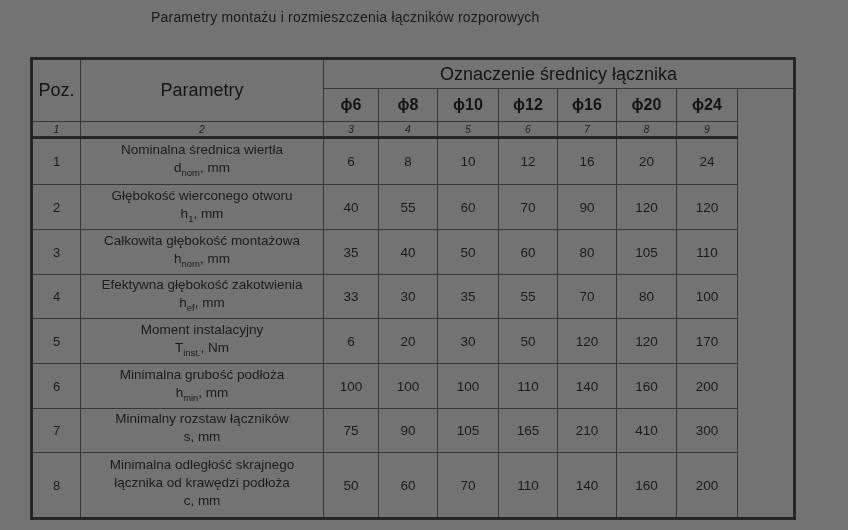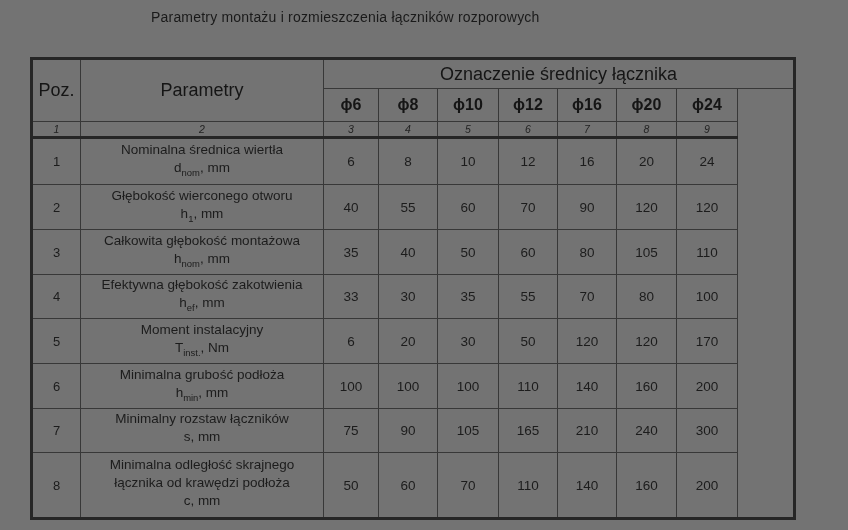--- a/index.html
+++ b/index.html
@@ -243,21 +243,21 @@
       <td class="pn">
         <div class="nl">Minimalny rozstaw łączników</div>
         <div class="nl"></div>
         <div class="sy"><span>s</span><sub></sub><span>, mm</span></div>
       </td>
       <td class="v">75</td>
       <td class="v">90</td>
       <td class="v">105</td>
       <td class="v">165</td>
       <td class="v">210</td>
-      <td class="v">240</td>
+      <td class="v">410</td>
       <td class="v">300</td>
     </tr>
 
     <tr style="height:66px">
       <td class="poz">8</td>
       <td class="pn">
         <div class="nl">Minimalna odległość skrajnego</div>
         <div class="nl">łącznika od krawędzi podłoża</div>
         <div class="sy"><span>c</span><sub></sub><span>, mm</span></div>
       </td>

